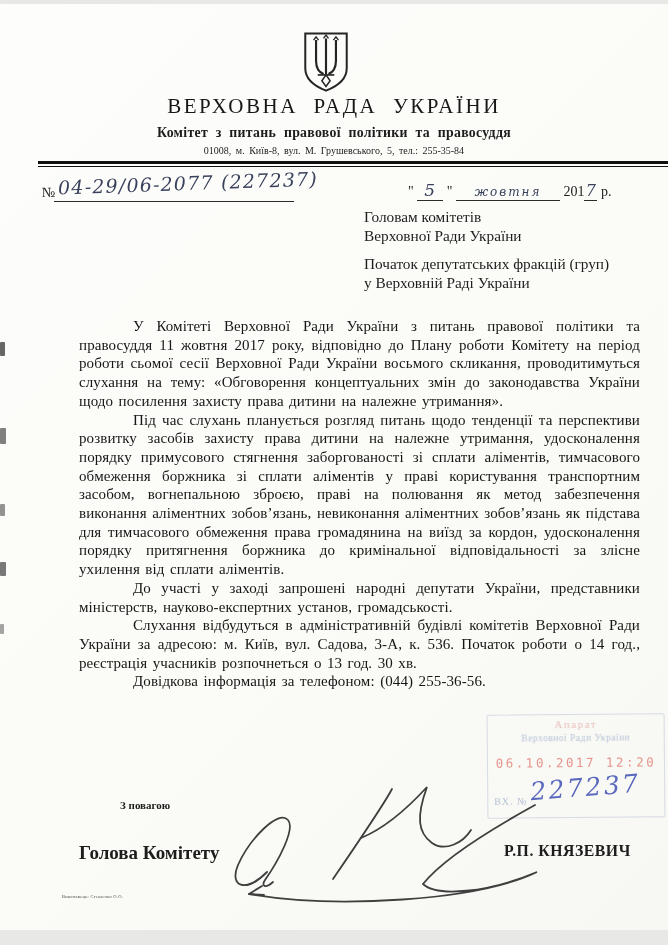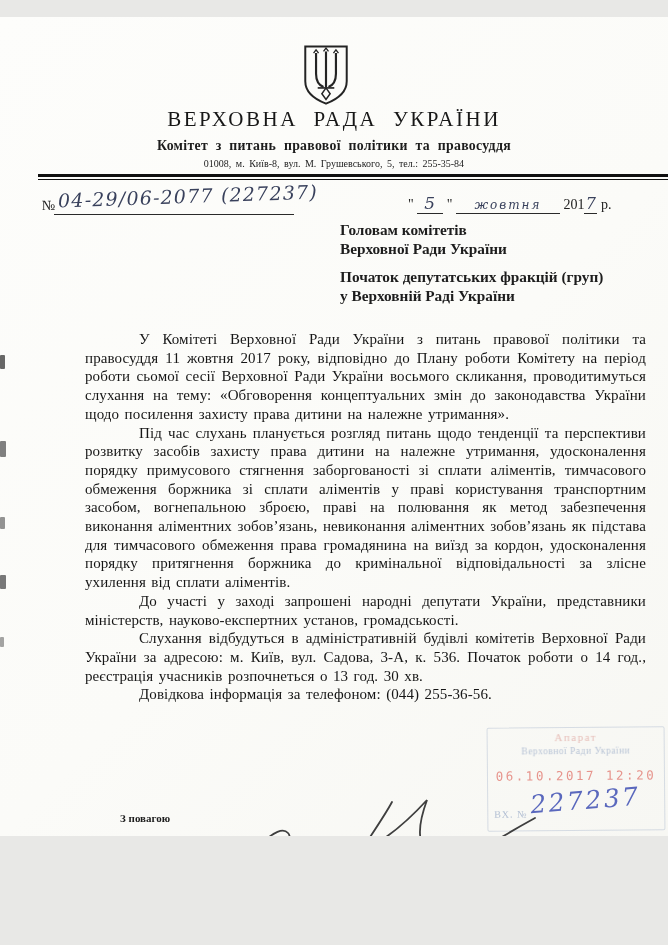--- a/index.html
+++ b/index.html
@@ -1,17 +1,17 @@
 <!DOCTYPE html>
 <html><head>
 <meta charset="utf-8">
 <style>
   html,body{margin:0;padding:0;background:#e8e8e6;}
   .page{
-    position:relative; width:668px; height:819px; margin:17px auto;
+    position:relative; width:668px; height:926px; margin:4px auto;
     background:linear-gradient(135deg,#fdfdfb 0%,#fbfbf8 55%,#f7f7f3 100%);
     overflow:hidden; font-family:"Liberation Serif", serif; color:#1d1d1d;
   }
   .abs{position:absolute;}
   
   .org-title{top:90px; left:0; width:100%; text-align:center; font-size:21px;
     letter-spacing:2.5px; word-spacing:8px; color:#171717;}
   .committee{top:121px; left:0; width:100%; text-align:center; font-weight:bold;
     font-size:13.8px; word-spacing:4px; letter-spacing:.3px;}
   .address{top:141px; left:0; width:100%; text-align:center; font-size:10px;
@@ -25,24 +25,24 @@
     transform:rotate(-2deg);}
   .ref-underline{top:197px; left:54px; width:240px; height:1px; background:#2a2a2a;}
   .date-group{top:176px; left:408px; font-size:14px; white-space:nowrap;}
   .date-q{font-size:14px; color:#222;}
   .date-day{font-size:17px; letter-spacing:1px;}
   .date-month{font-size:12px; letter-spacing:2px;}
   .u{display:inline-block; border-bottom:1px solid #2a2a2a; text-align:center;}
   .date-year{color:#222;}
   .date-suffix{color:#222;}
   
-  .recipients{top:203px; left:340px; font-weight:bold; font-size:15.3px; line-height:19px;}
+  .recipients{top:203px; left:364px; font-weight:normal; font-size:15.3px; line-height:19px;}
   .recip-gap{height:9px;}
   
-  .body-text{top:313px; left:85px; width:561px; font-size:15px; line-height:18.7px;
+  .body-text{top:313px; left:79px; width:561px; font-size:15px; line-height:18.7px;
     text-align:justify; color:#161616; letter-spacing:.1px; word-spacing:1.6px;}
   .body-text p{margin:0; text-indent:54px;}
   
   .regards{top:795px; left:120px; font-weight:bold; font-size:11px;}
   .position{top:838px; left:79px; font-weight:bold; font-size:19px;}
   .signer{top:838px; left:504px; font-weight:bold; font-size:15.8px; letter-spacing:.5px;}
   
   .stamp{top:710px; left:487px; width:176px; height:102px;
     border:1px solid rgba(135,155,190,.30); border-radius:2px; transform:rotate(-.5deg);}
   .stamp-l1{top:3px; left:0; width:100%; text-align:center; font-size:11px;

